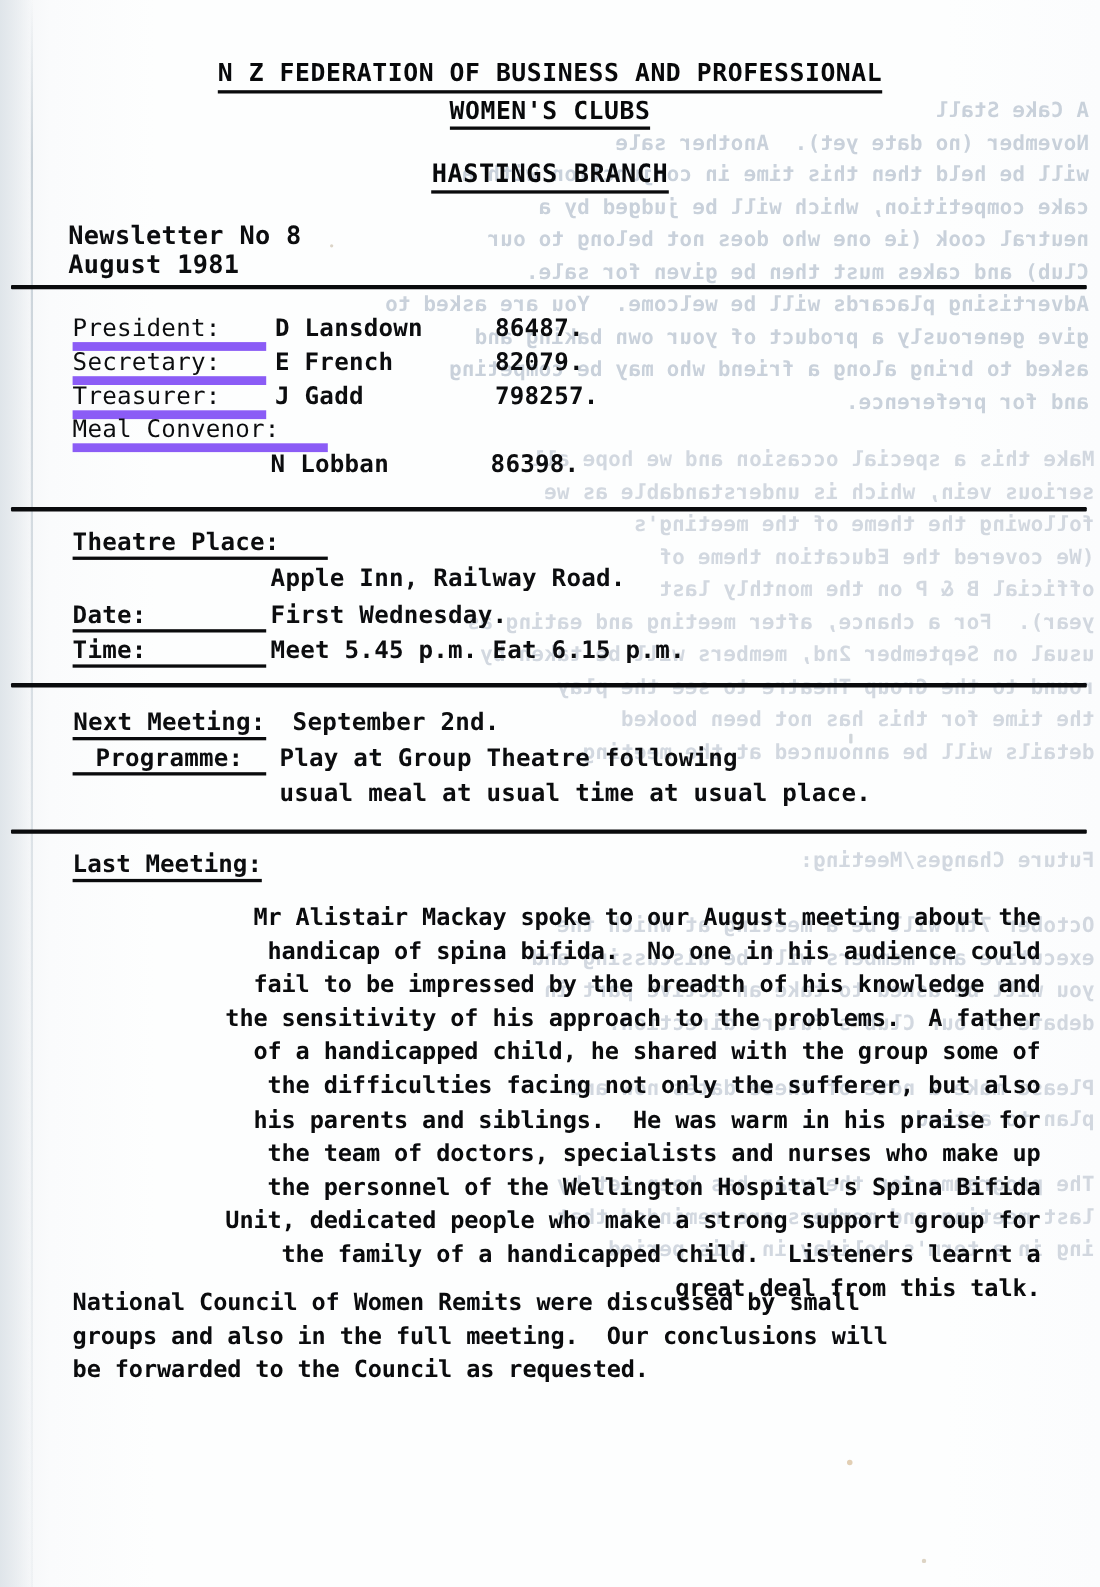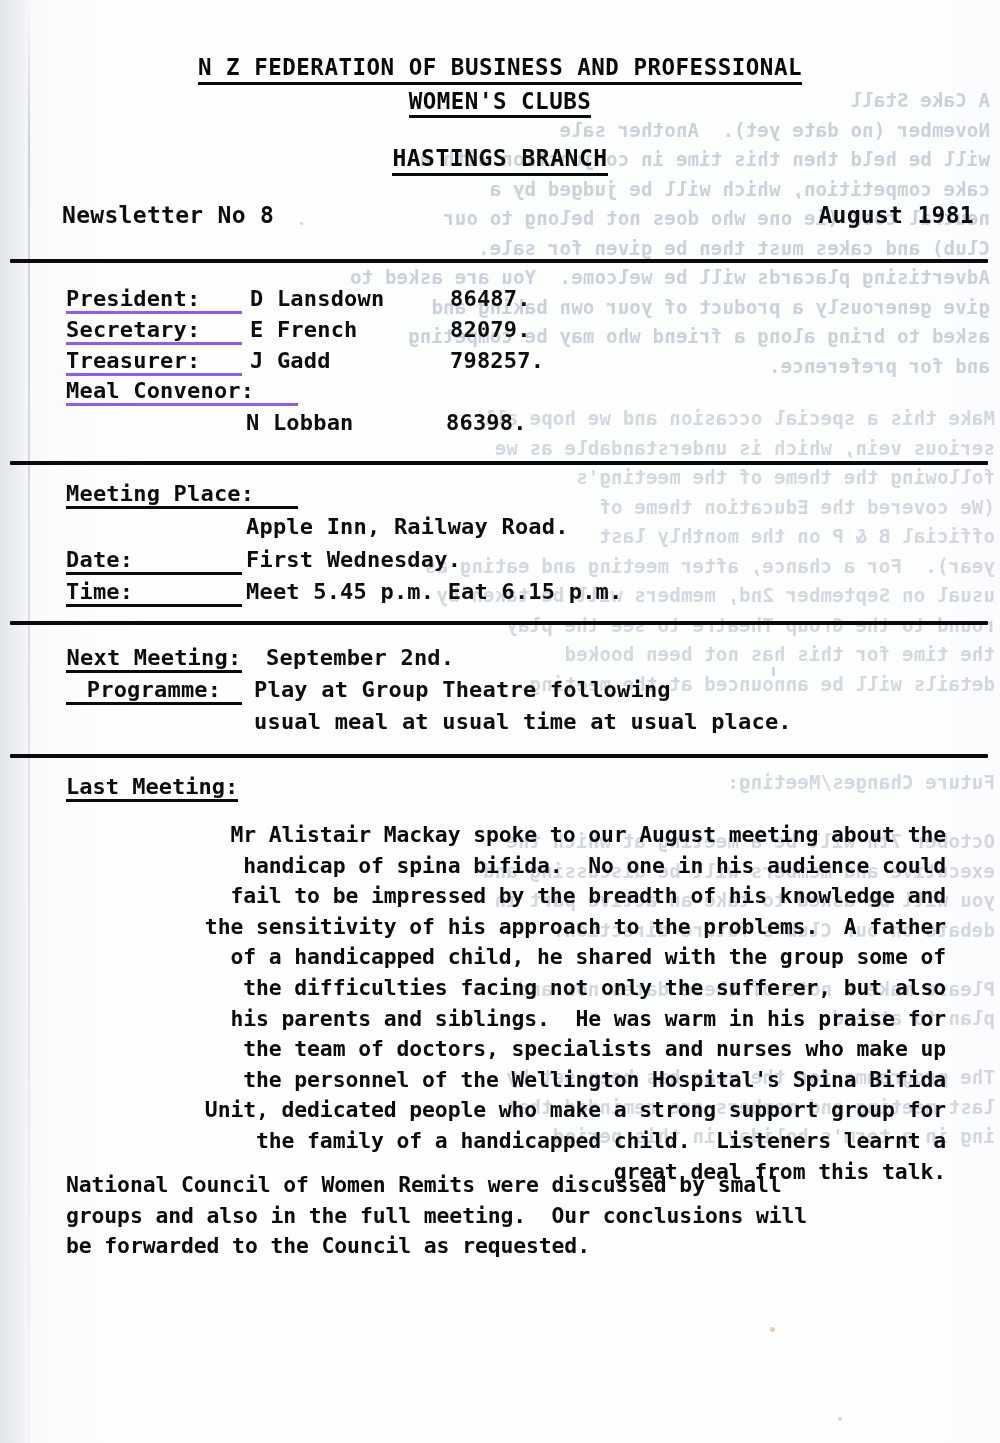--- a/index.html
+++ b/index.html
@@ -90,43 +90,44 @@
     position: absolute;
     top: 202px;
     left: 62px;
     width: 912px;
     display: flex;
     justify-content: space-between;
     align-items: baseline;
     font-size: 23px;
     font-weight: bold;
     letter-spacing: .3px;
+    flex-direction: column;
   }
 
   .rule {
     position: absolute;
     left: 10px;
     width: 978px;
     height: 4px;
     background: #0a0b0d;
     border-radius: 1px;
   }
   .rule.r1 { top: 259px; }
   .rule.r2 { top: 461px; }
   .rule.r3 { top: 621px; }
   .rule.r4 { top: 754px; }
 
   .sec { position: absolute; font-size: 22px; letter-spacing: .2px; }
 
   .grid-officers { top: 286px; left: 66px; }
   .orow { display: flex; align-items: baseline; height: 31px; }
   .olabel {
-    font-weight: bold;
+    font-weight: normal;
     width: 176px;
-    border-bottom: 3px solid #8b5cf6;
+    border-bottom: 8px solid #8b5cf6;
     padding-bottom: 0px;
     display: inline-block;
     line-height: 1.08;
   }
   .olabel.wide { width: 232px; }
   .oname { font-weight: bold; width: 200px; padding-left: 8px; }
   .ophone { font-weight: bold; }
   .orow.indent { padding-left: 176px; height: 34px; }
   .orow.indent .oname { padding-left: 4px; }
 
@@ -267,21 +268,21 @@
       <div class="orow indent">
         <span class="oname">N Lobban</span>
         <span class="ophone">86398.</span>
       </div>
     </div>
 
     <div class="rule r2"></div>
 
     <div class="sec grid-meeting">
       <div class="mrow">
-        <span class="mlabel" style="width:232px;">Meeting Place:</span>
+        <span class="mlabel" style="width:232px;">Theatre Place:</span>
       </div>
       <div class="mrow place-value">
         <span class="mvalue" style="padding-left:4px;">Apple Inn, Railway Road.</span>
       </div>
       <div class="mrow">
         <span class="mlabel">Date:</span>
         <span class="mvalue" style="padding-left:4px;">First Wednesday.</span>
       </div>
       <div class="mrow">
         <span class="mlabel">Time:</span>

